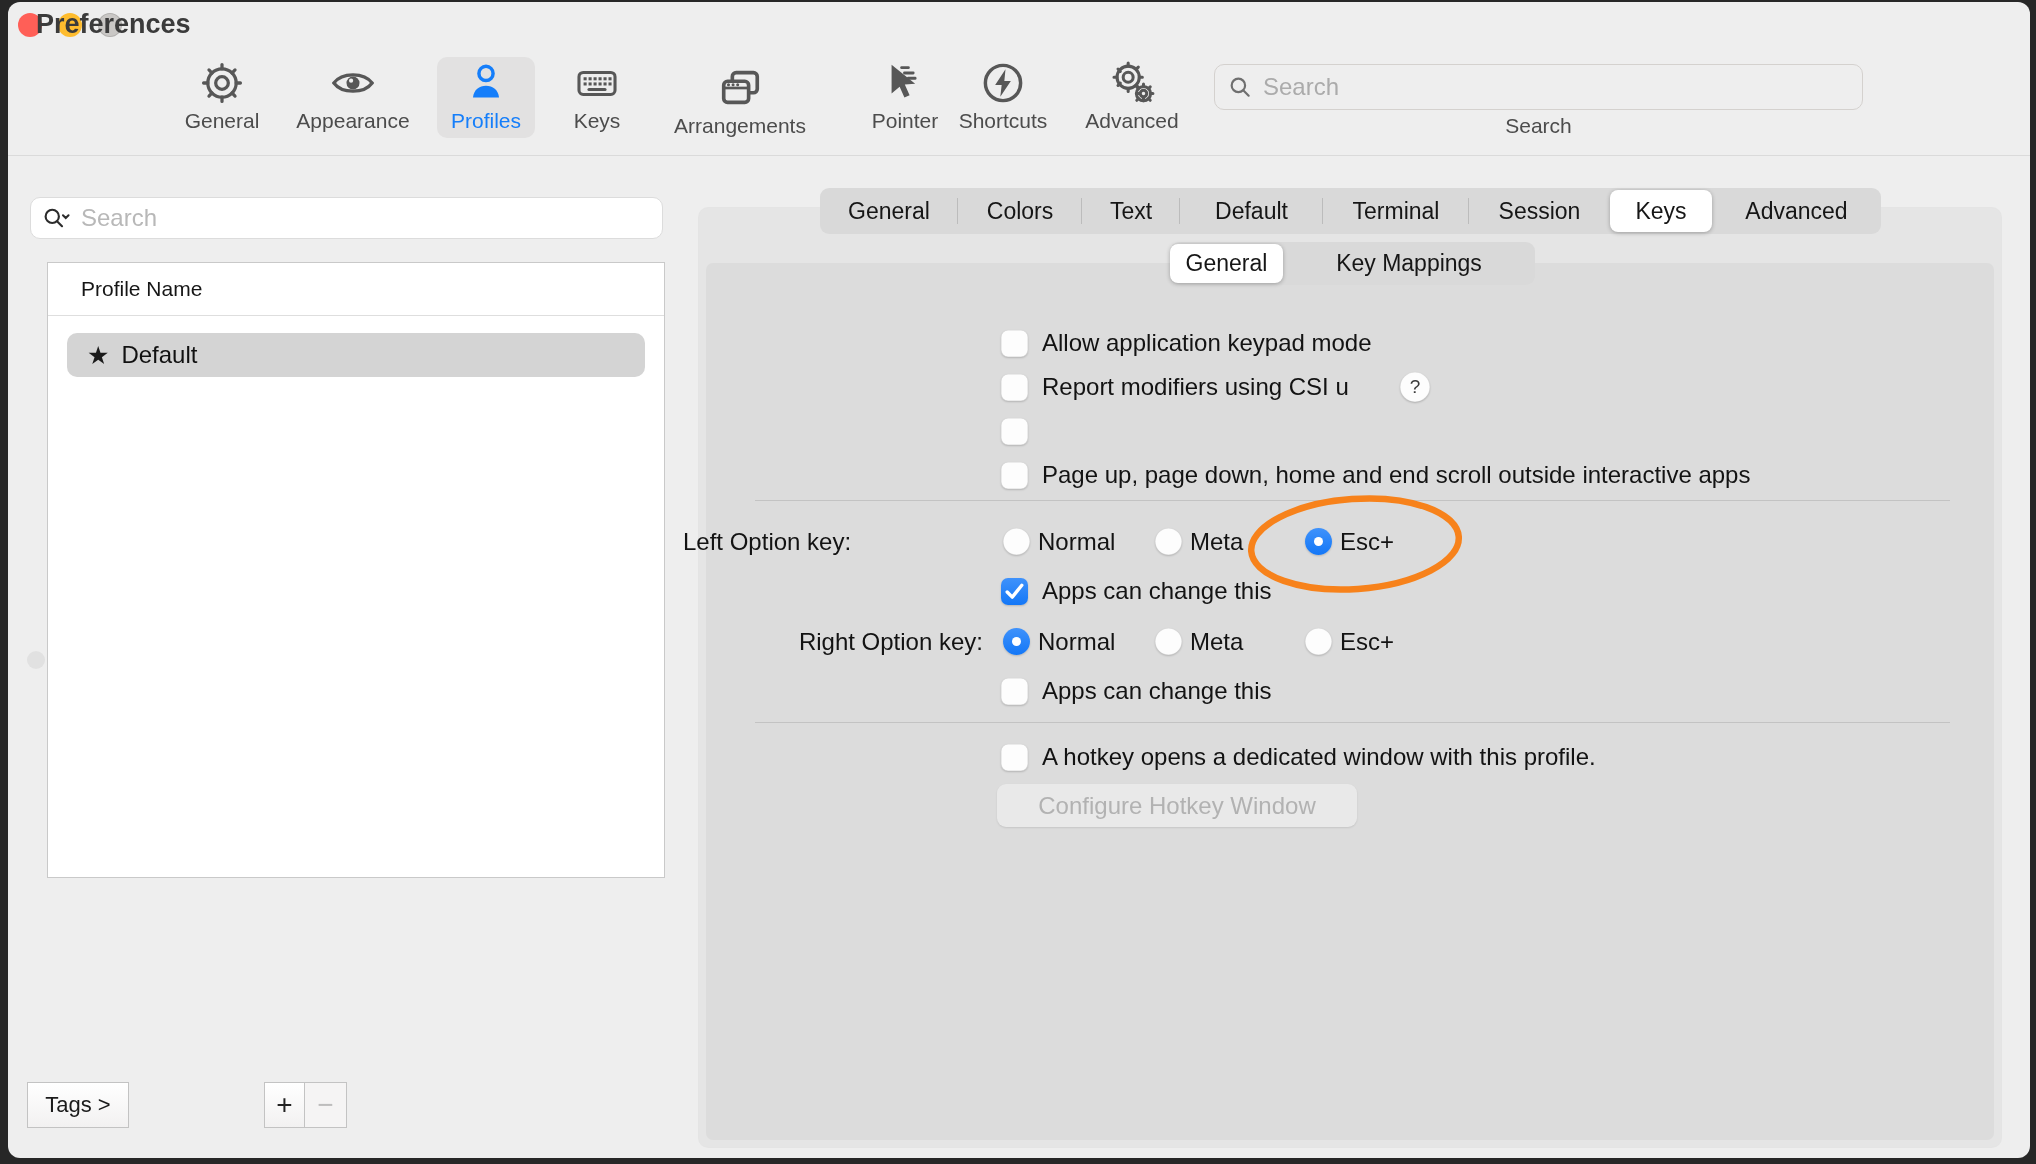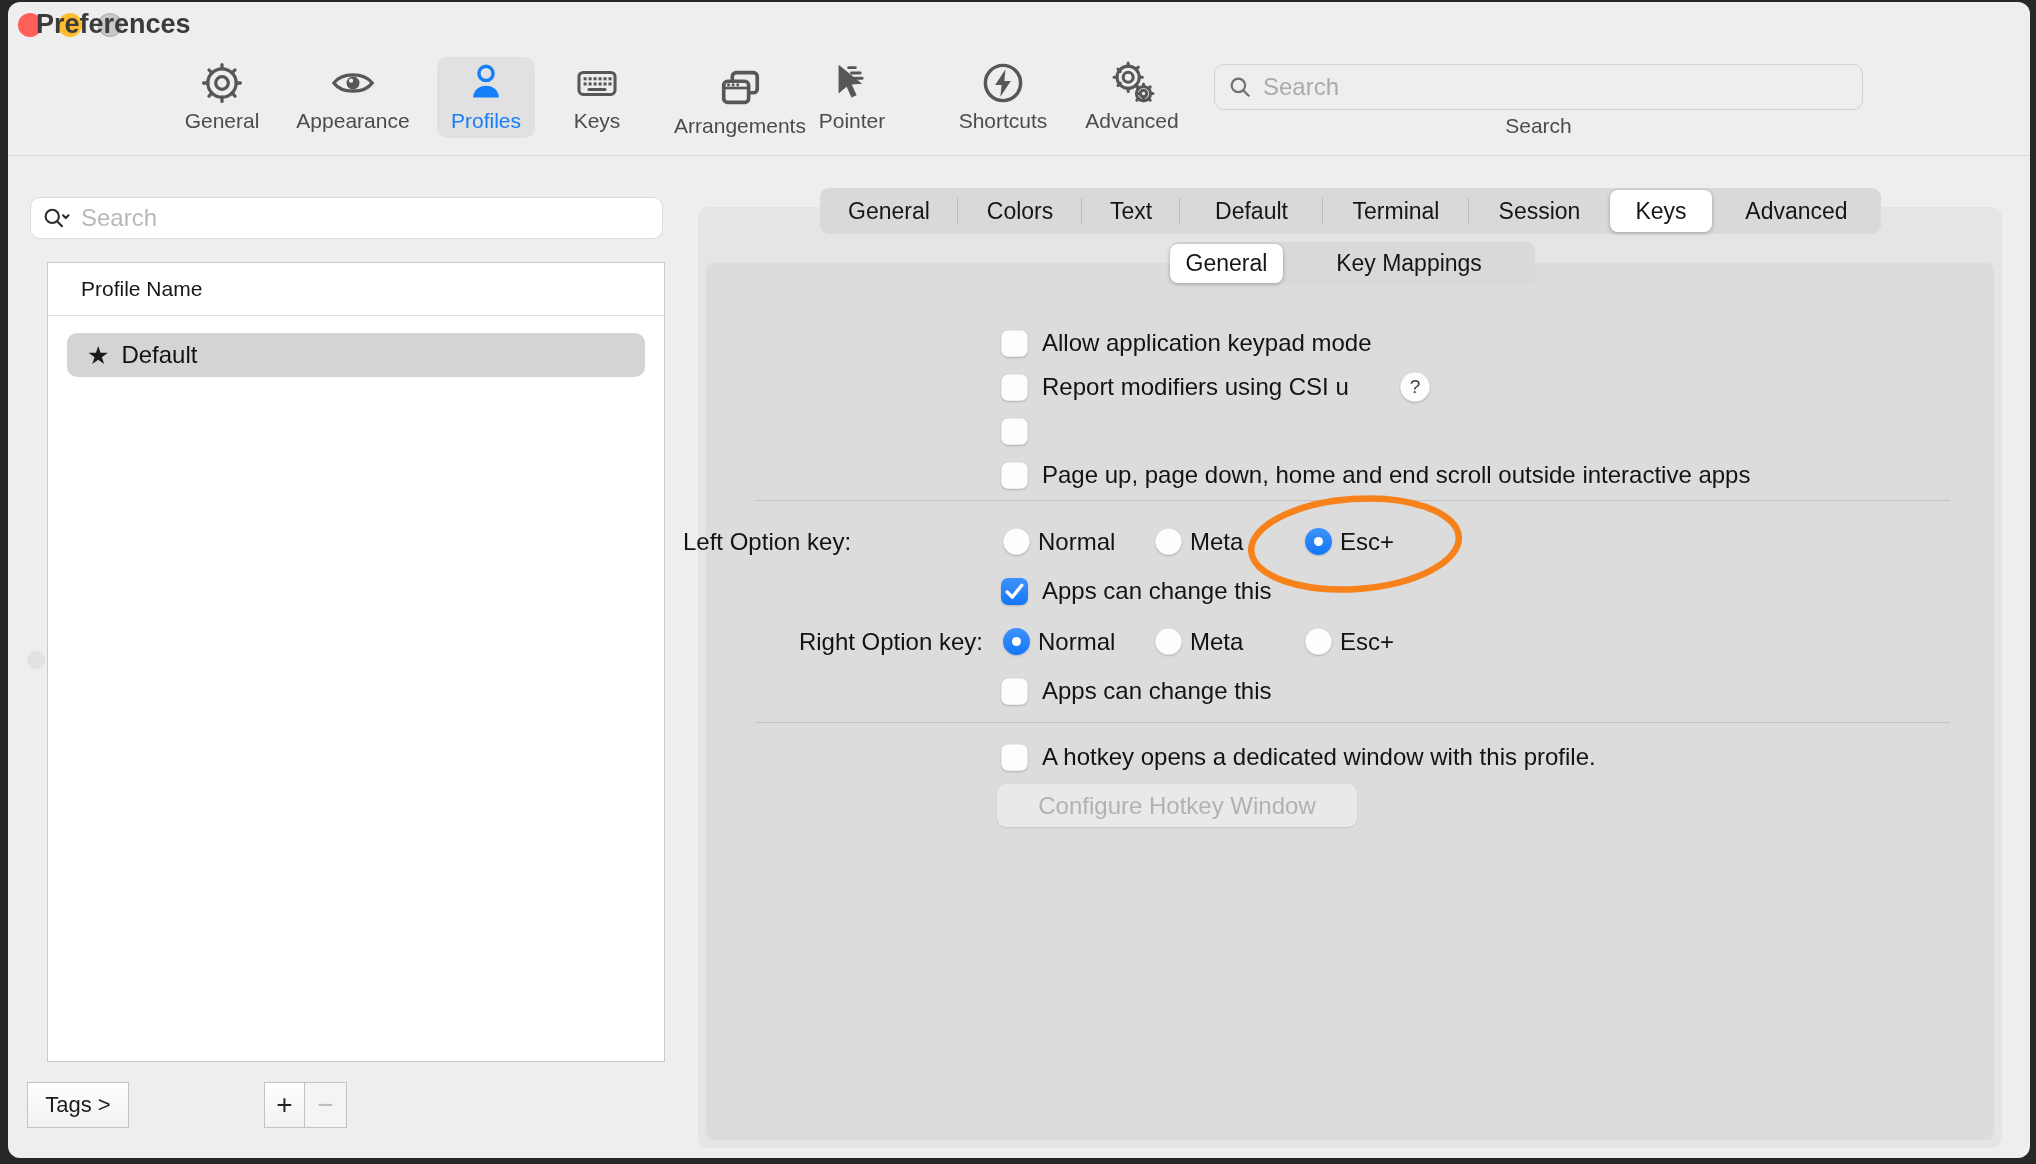--- a/index.html
+++ b/index.html
@@ -38,21 +38,21 @@
                    font-size:21px; color:#4C4C4C;}
   .toolbar-divider{position:absolute; left:8px; right:6px; top:155px; height:1px; background:#DADADA;}
 
   
   .sb-search{position:absolute; left:30px; top:197px; width:633px; height:42px; background:#FFF;
              border:1px solid #DCDCDC; border-radius:10px; display:flex; align-items:center;
              padding:0 10px; color:#333;}
   .sb-search input{border:none; outline:none; background:transparent; font-size:24px; color:#444;
                    width:100%; margin-left:10px; font-family:inherit;}
   .sb-search input::placeholder{color:#B8B8B8;}
-  .profile-list{position:absolute; left:47px; top:262px; width:618px; height:800px;
+  .profile-list{position:absolute; left:47px; top:262px; width:618px; height:616px;
                 background:#FFFFFF; border:1px solid #C9C9C9;}
   .pl-header{height:53px; display:flex; align-items:center; padding-left:33px; font-size:21px;
              color:#161616; border-bottom:1px solid #DEDEDE;}
   .profile-row{position:absolute; left:19px; right:19px; top:70px; height:44px; background:#D4D4D4;
                border-radius:10px; display:flex; align-items:center; padding-left:20px; gap:12px;}
   .profile-row .star{font-size:25px; color:#1A1A1A; line-height:1;}
   .profile-row .pname{font-size:24px; color:#111;}
   .splitter-dot{position:absolute; left:27px; top:651px; width:18px; height:18px; border-radius:50%;
                 background:#E1E1E1;}
   .btn{position:absolute; top:1082px; height:46px; border:1px solid #C3C3C3;
@@ -172,21 +172,21 @@
         <path d="M3.5 12h13" stroke-width="1.4"></path>
         <g fill="currentColor" stroke="none">
             <circle cx="6" cy="10.3" r="0.8"></circle>
             <circle cx="8.4" cy="10.3" r="0.8"></circle>
             <circle cx="10.8" cy="10.3" r="0.8"></circle>
           </g>
       </svg>
       </span>
     <span class="tlabel">Arrangements</span>
   </div>
-  <div class="titem" style="left:797px;width:110px;">
+  <div class="titem" style="left:850px;width:110px;">
     <span class="ticon">
       <svg width="46" height="46" viewBox="0 0 24 24" fill="currentColor">
         <path d="M5 2.5 L5 17.5 L9.2 13.9 L11.7 19.6 L14.4 18.4 L11.9 12.8 L17.3 12.4 Z"></path>
         <rect x="9.5" y="3.2" width="5" height="1.5" rx="0.7"></rect>
         <rect x="11" y="6" width="6" height="1.5" rx="0.7"></rect>
         <rect x="13" y="8.8" width="5" height="1.5" rx="0.7"></rect>
       </svg>
       </span>
     <span class="tlabel">Pointer</span>
   </div>

